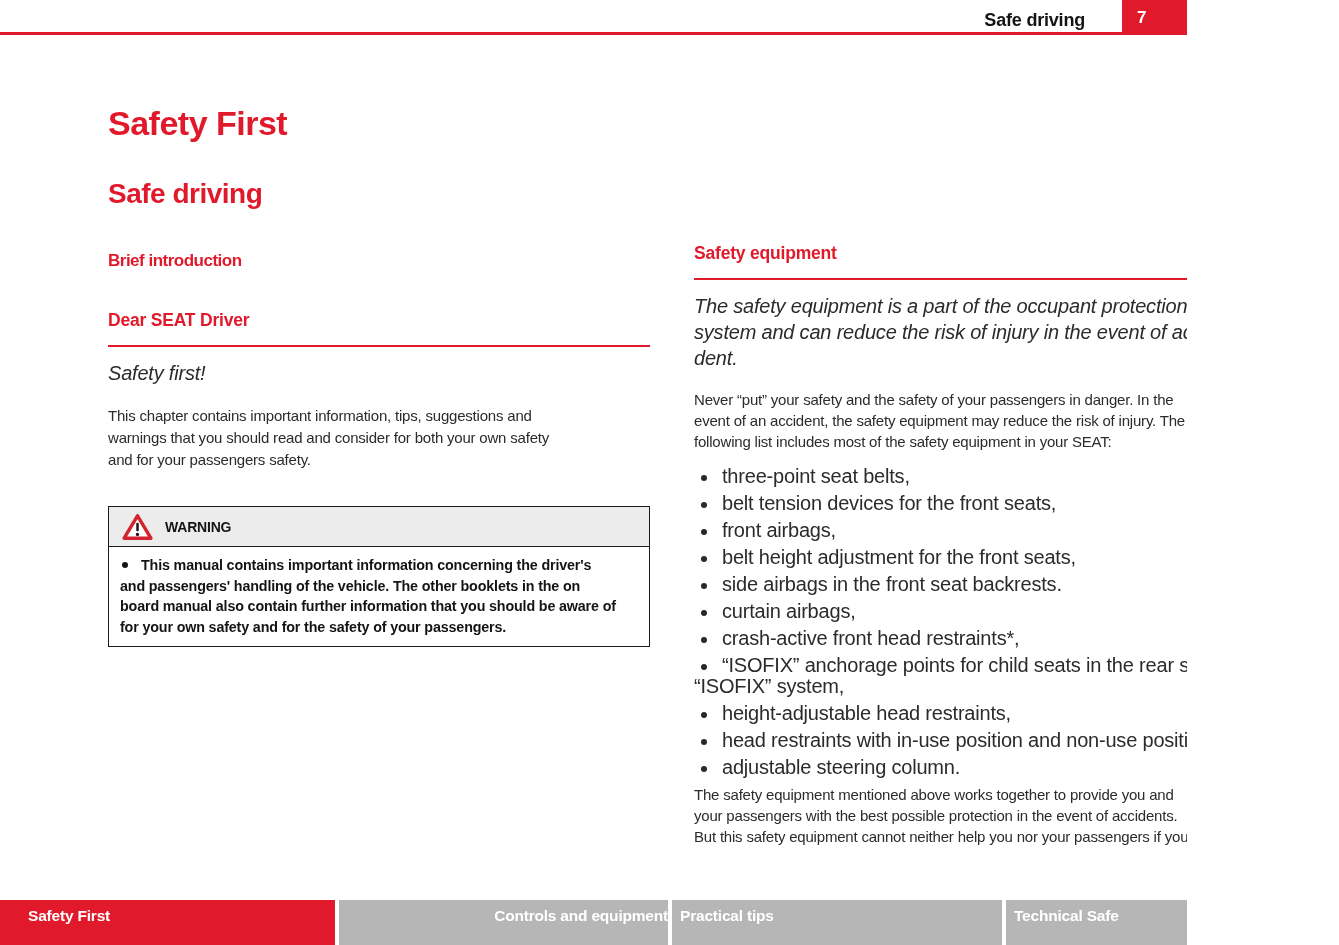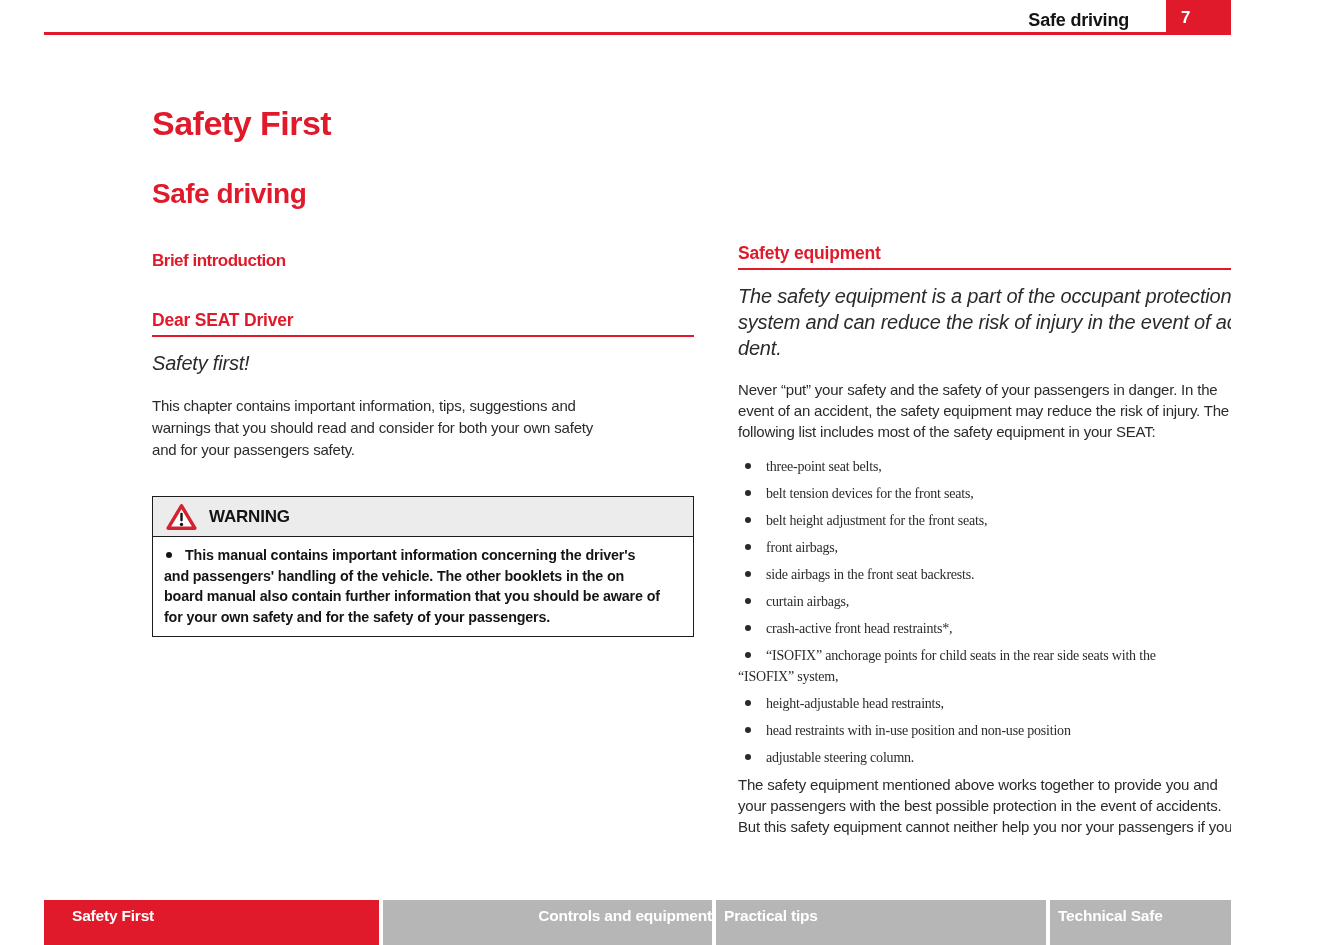--- a/index.html
+++ b/index.html
@@ -1,66 +1,66 @@
 <!DOCTYPE html>
 <html><head>
 <meta charset="utf-8">
 <style>
   * { margin:0; padding:0; box-sizing:border-box; }
   html,body { background:#ffffff; }
   .page {
     position:relative; width:1187px; height:945px; background:#fff;
-    font-family:"Liberation Sans", sans-serif; color:#2d2a2b; overflow:hidden;margin-left:44px;
+    font-family:"Liberation Sans", sans-serif; color:#2d2a2b; overflow:hidden;
   }
   
   .header-rule { position:absolute; top:32px; left:0; width:100%; height:3px; background:var(--red); }
   .header-title { position:absolute; top:10px; right:102px; font-size:18px; font-weight:bold; color:#161314; letter-spacing:-0.2px; }
   .page-num-box {
     position:absolute; top:0; right:0; width:65px; height:35px; background:var(--red);
     color:#fff; font-size:17px; font-weight:bold; padding:8px 0 0 15px;
   }
   
   .col { position:absolute; top:0; }
   .col-left  { left:108px; width:542px; }
   .col-right { left:694px; width:548px; }
   h1,h2,h3 { color:var(--red); font-weight:bold; letter-spacing:-0.5px; }
   h1 { font-size:34px; line-height:37px; margin-top:105px; }
   h2 { font-size:28px; line-height:31px; margin-top:36px; }
   h3 { font-size:17px; line-height:27px; margin-top:38px; }
   .rule-heading {
     color:var(--red); font-weight:bold; font-size:17.5px; line-height:20px;
-    border-bottom:2px solid var(--red); padding-bottom:5px; letter-spacing:-0.2px;
+    border-bottom:2px solid var(--red); padding-bottom:15px; letter-spacing:-0.2px;
   }
   .col-left  .rule-heading { margin-top:36px; }
   .col-right .rule-heading { margin-top:243px; }
   .lead-italic {
     font-style:italic; font-size:20px; line-height:24px; color:#2d2a2b;
     white-space:pre; letter-spacing:-0.2px; margin-top:14px;
   }
   .col-right .lead-italic { margin-top:13px; line-height:26px; }
   .body-text {
     font-size:15px; line-height:21px; white-space:pre; letter-spacing:-0.2px; color:#2d2a2b;
   }
   .col-left .body-text { margin-top:20px; line-height:22px; }
   .col-right .intro-text { margin-top:18px; }
   .closing-text { margin-top:4px; }
   
   .bullet-list { margin-top:14px; }
-  .bullet-item { font-size:14px; line-height:21px; white-space:pre; letter-spacing:-0.2px; margin-bottom:6px;font-family:Liberation Serif, serif; }
+  .bullet-item { font-size:20px; line-height:21px; white-space:pre; letter-spacing:-0.2px; margin-bottom:6px; }
   .blt {
     display:inline-block; width:6px; height:6px; border-radius:50%;
     background:#2b2829; margin:0 15px 2px 7px;
   }
   
   .warning-box { margin-top:35px; border:1px solid #1c1c1c; width:542px; }
   .warning-header {
     background:#ececec; border-bottom:1px solid #1c1c1c; height:40px;
     display:flex; align-items:center; padding-left:13px;
   }
-  .warning-header .wtitle { font-size:17px; font-weight:bold; color:#161314; margin-left:12px; letter-spacing:-0.2px; }
+  .warning-header .wtitle { font-size:14px; font-weight:bold; color:#161314; margin-left:12px; letter-spacing:-0.2px; }
   .warning-body { padding:8px 11px 9px 11px; }
   .warn-item {
     font-size:14.3px; font-weight:bold; line-height:20.5px; color:#141414;
     white-space:pre; letter-spacing:-0.15px; margin-bottom:6px;
   }
   .warn-item:last-child { margin-bottom:0; }
   .warn-item .blt { background:#141414; margin:0 13px 2px 2px; }
   .end-square { color:var(--red); font-size:13px; letter-spacing:0; }
   .cont-arrow { color:var(--red); font-size:14px; letter-spacing:0; }
   
@@ -116,22 +116,22 @@
     <div class="rule-heading">Safety equipment</div>
     <p class="lead-italic">The safety equipment is a part of the occupant protection
 system and can reduce the risk of injury in the event of acci-
 dent.</p>
     <p class="body-text intro-text">Never “put” your safety and the safety of your passengers in danger. In the
 event of an accident, the safety equipment may reduce the risk of injury. The
 following list includes most of the safety equipment in your SEAT:</p>
     <div class="bullet-list">
         <p class="bullet-item"><span class="blt"></span><span>three-point seat belts,</span></p>
         <p class="bullet-item"><span class="blt"></span><span>belt tension devices for the front seats,</span></p>
+        <p class="bullet-item"><span class="blt"></span><span>front airbags,</span></p>
         <p class="bullet-item"><span class="blt"></span><span>belt height adjustment for the front seats,</span></p>
-        <p class="bullet-item"><span class="blt"></span><span>front airbags,</span></p>
         <p class="bullet-item"><span class="blt"></span><span>side airbags in the front seat backrests.</span></p>
         <p class="bullet-item"><span class="blt"></span><span>curtain airbags,</span></p>
         <p class="bullet-item"><span class="blt"></span><span>crash-active front head restraints*,</span></p>
         <p class="bullet-item"><span class="blt"></span><span>“ISOFIX” anchorage points for child seats in the rear side seats with the
 “ISOFIX” system,</span></p>
         <p class="bullet-item"><span class="blt"></span><span>height-adjustable head restraints,</span></p>
         <p class="bullet-item"><span class="blt"></span><span>head restraints with in-use position and non-use position</span></p>
         <p class="bullet-item"><span class="blt"></span><span>adjustable steering column.</span></p>
       </div>
     <p class="body-text closing-text"><span>The safety equipment mentioned above works together to provide you and

